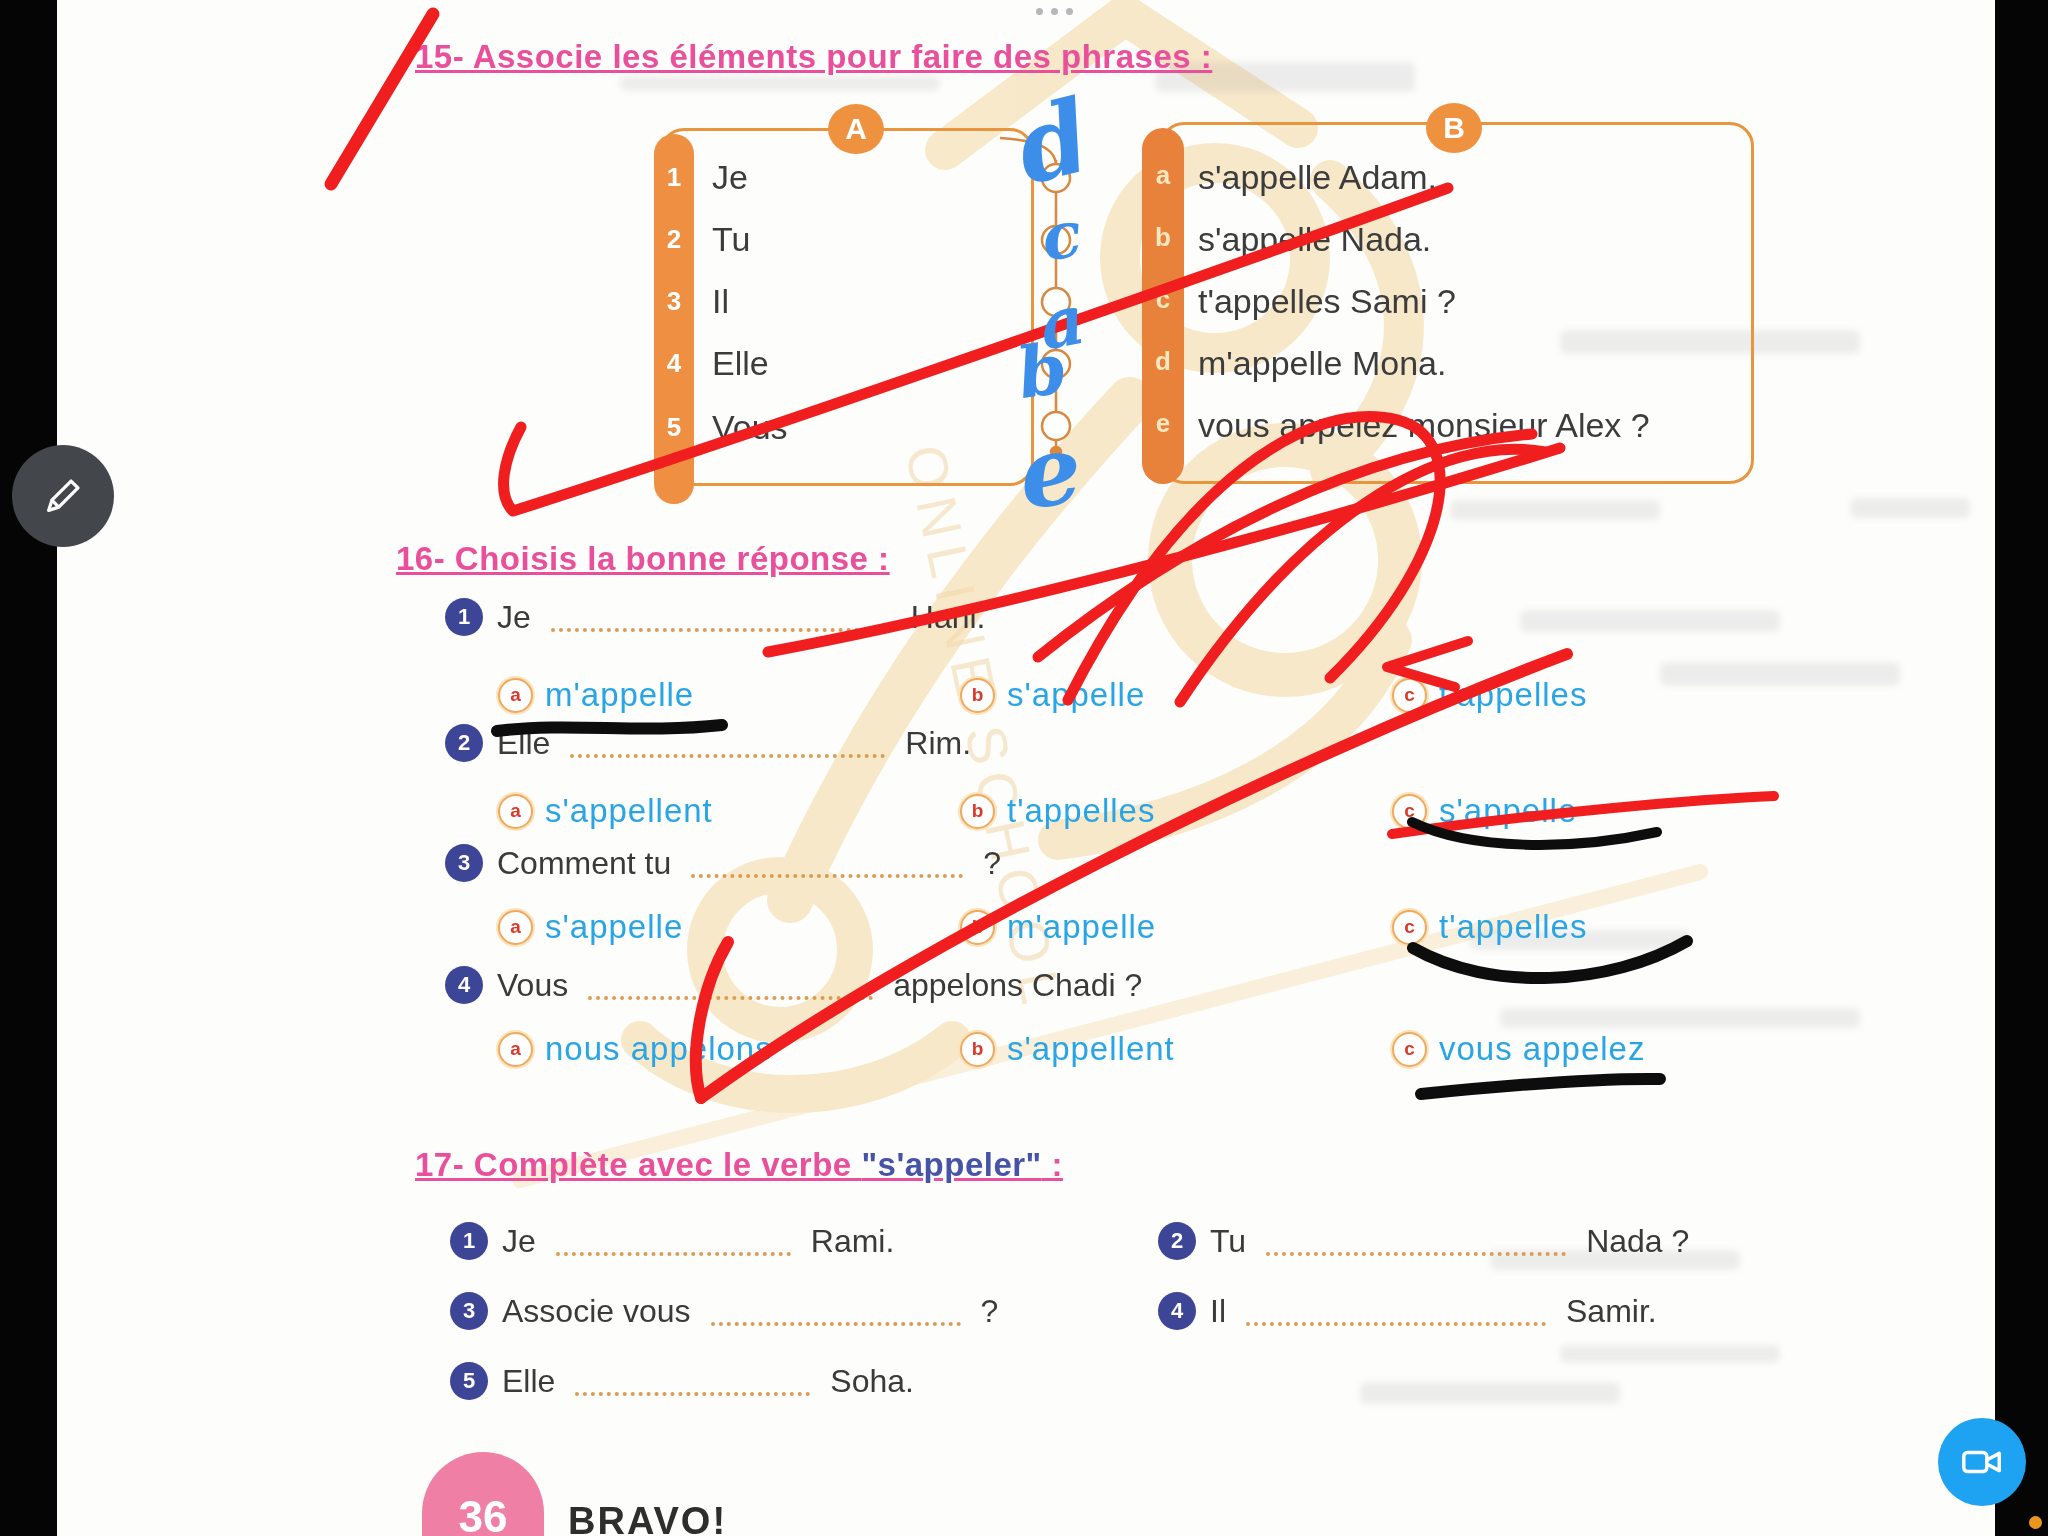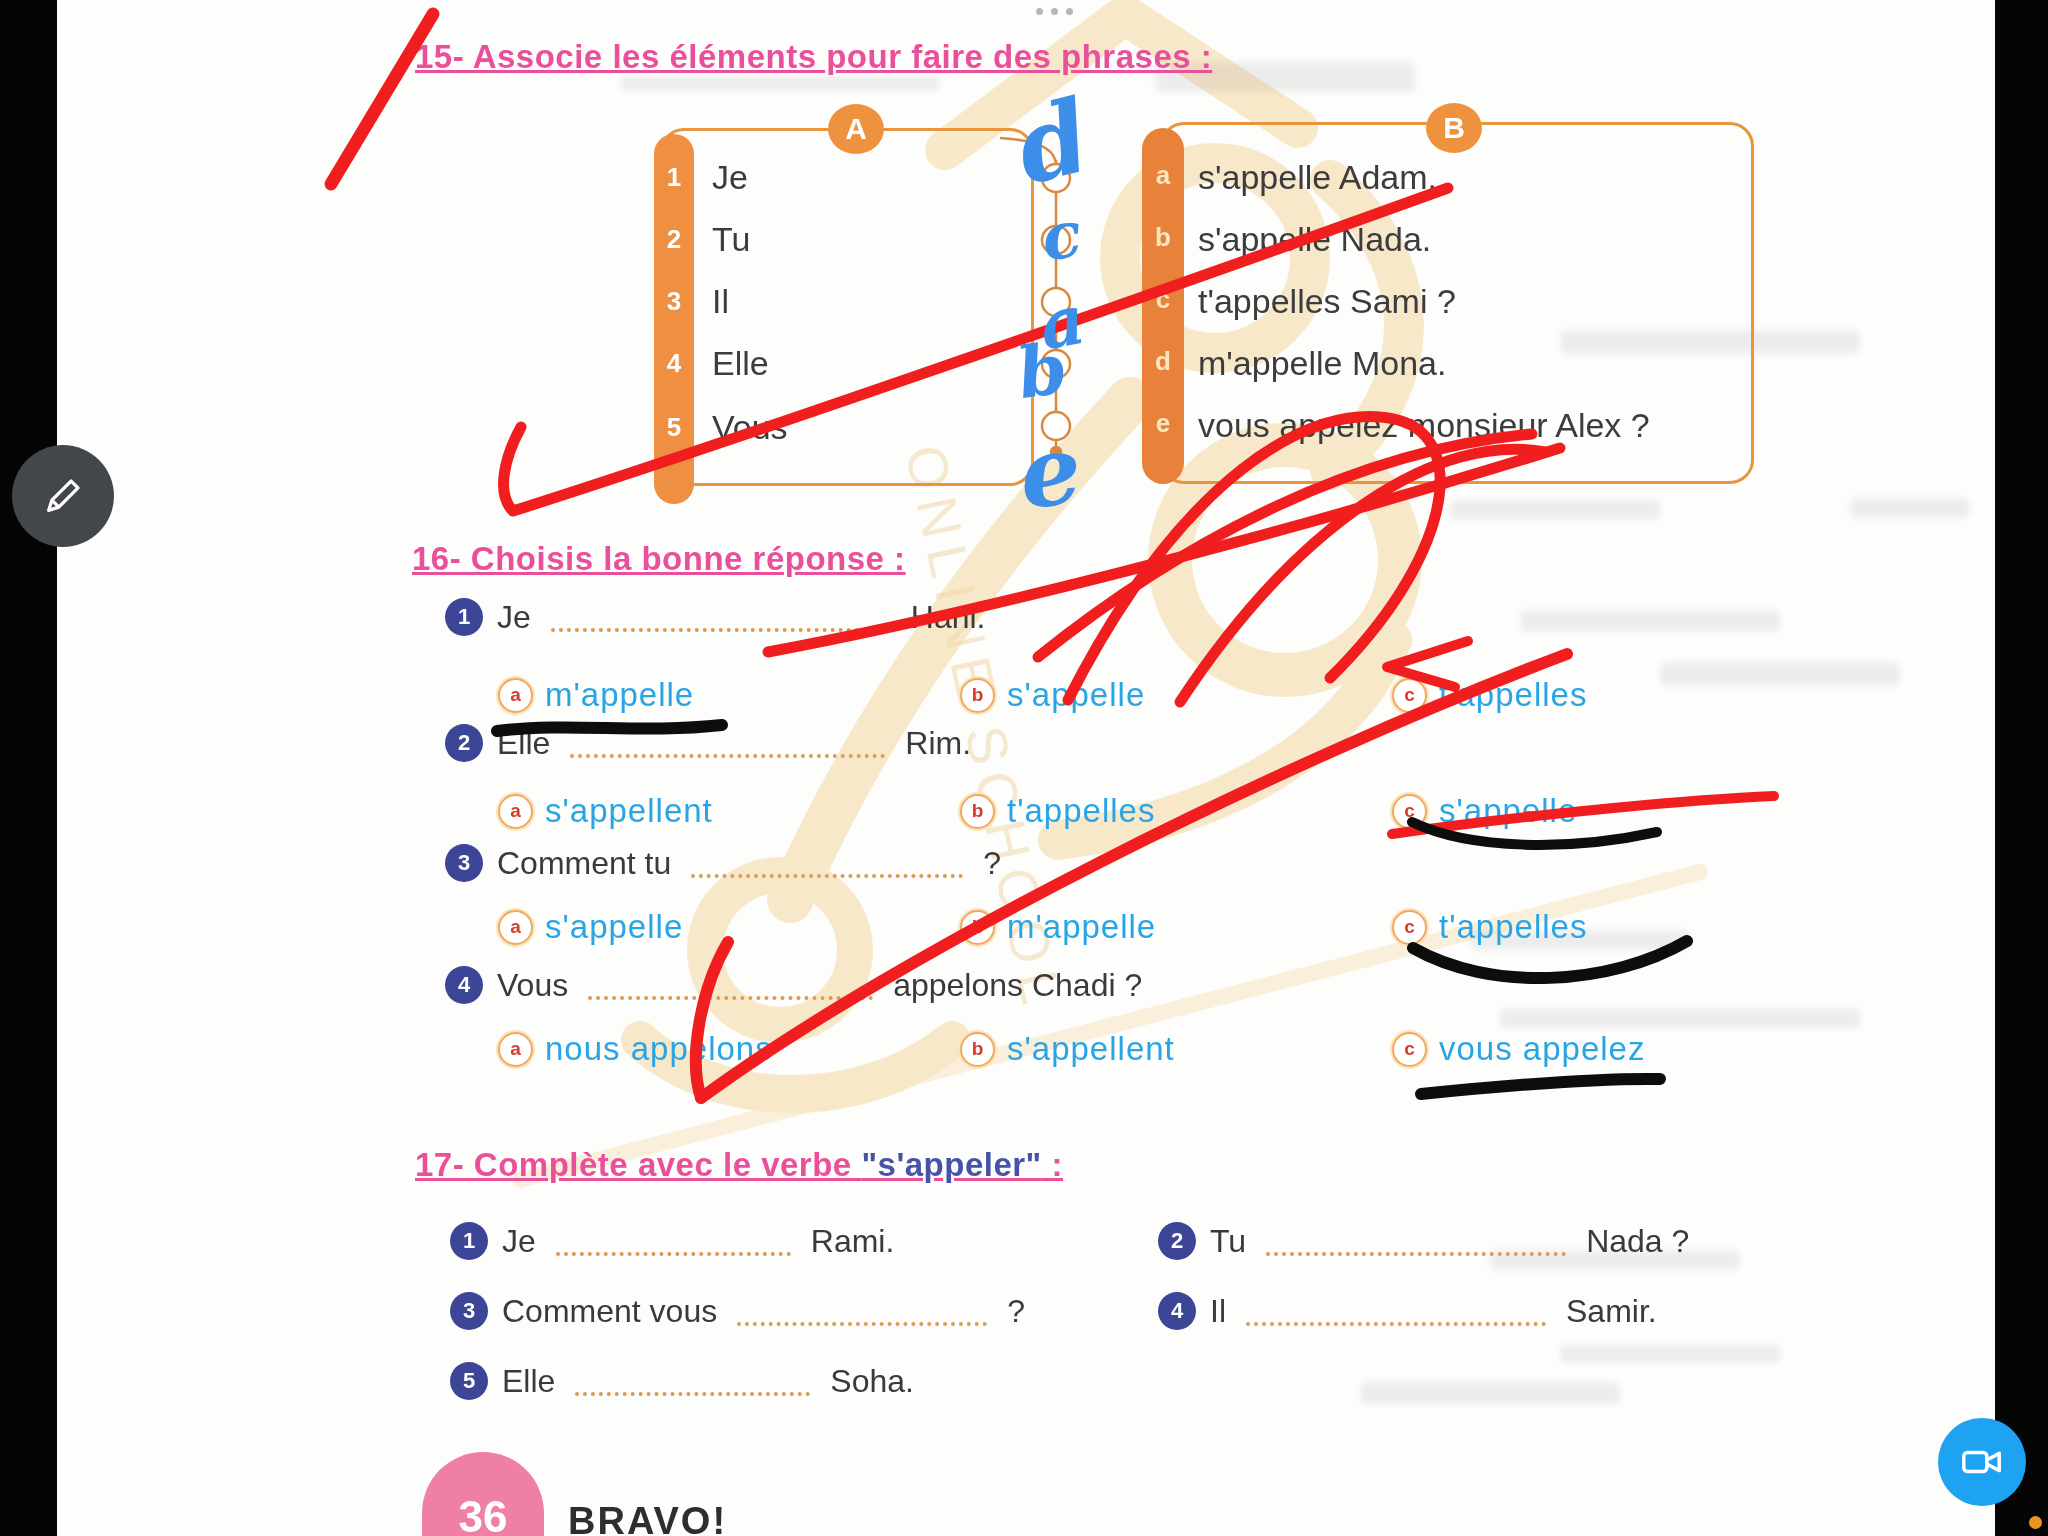--- a/index.html
+++ b/index.html
@@ -145,21 +145,21 @@
   <span class="mitem" style="left:1198px;top:282px;text-align:right;">t'appelles Sami ?</span>
   <span class="mitem" style="left:1198px;top:344px;">m'appelle Mona.</span>
   <span class="mitem" style="left:1198px;top:406px;">vous appelez monsieur Alex ?</span>
 
   <span class="hw" style="left:1018px;top:92px;font-size:100px;transform:rotate(-14deg);">d</span>
   <span class="hw" style="left:1042px;top:204px;font-size:64px;transform:rotate(-8deg);">c</span>
   <span class="hw" style="left:1040px;top:288px;font-size:68px;transform:rotate(-10deg);">a</span>
   <span class="hw" style="left:1018px;top:336px;font-size:70px;transform:rotate(-8deg);">b</span>
   <span class="hw" style="left:1020px;top:424px;font-size:96px;transform:rotate(-6deg);">e</span>
 
-  <div class="ex-title" style="left:412px;top:540px;">16- Choisis la bonne réponse :</div>
+  <div class="ex-title" style="left:396px;top:540px;">16- Choisis la bonne réponse :</div>
 
   <div class="qrow" style="left:445px;top:598px;">
     <span class="qnum">1</span>
     <span>Je</span>
     <span class="blank" style="width:340px;"></span>
     <span>Hani.</span>
   </div>
   <div class="opt" style="left:498px;top:676px;">
     <span class="olet">a</span>
     <span class="otext">m'appelle</span>
@@ -241,21 +241,21 @@
     <span>Rami.</span>
   </div>
   <div class="qrow" style="left:1158px;top:1222px;">
     <span class="qnum">2</span>
     <span>Tu</span>
     <span class="blank" style="width:300px;"></span>
     <span>Nada ?</span>
   </div>
   <div class="qrow" style="left:450px;top:1292px;">
     <span class="qnum">3</span>
-    <span>Comment vous</span>
+    <span>Associe vous</span>
     <span class="blank" style="width:250px;"></span>
     <span>?</span>
   </div>
   <div class="qrow" style="left:1158px;top:1292px;">
     <span class="qnum">4</span>
     <span>Il</span>
     <span class="blank" style="width:300px;"></span>
     <span>Samir.</span>
   </div>
   <div class="qrow" style="left:450px;top:1362px;">

